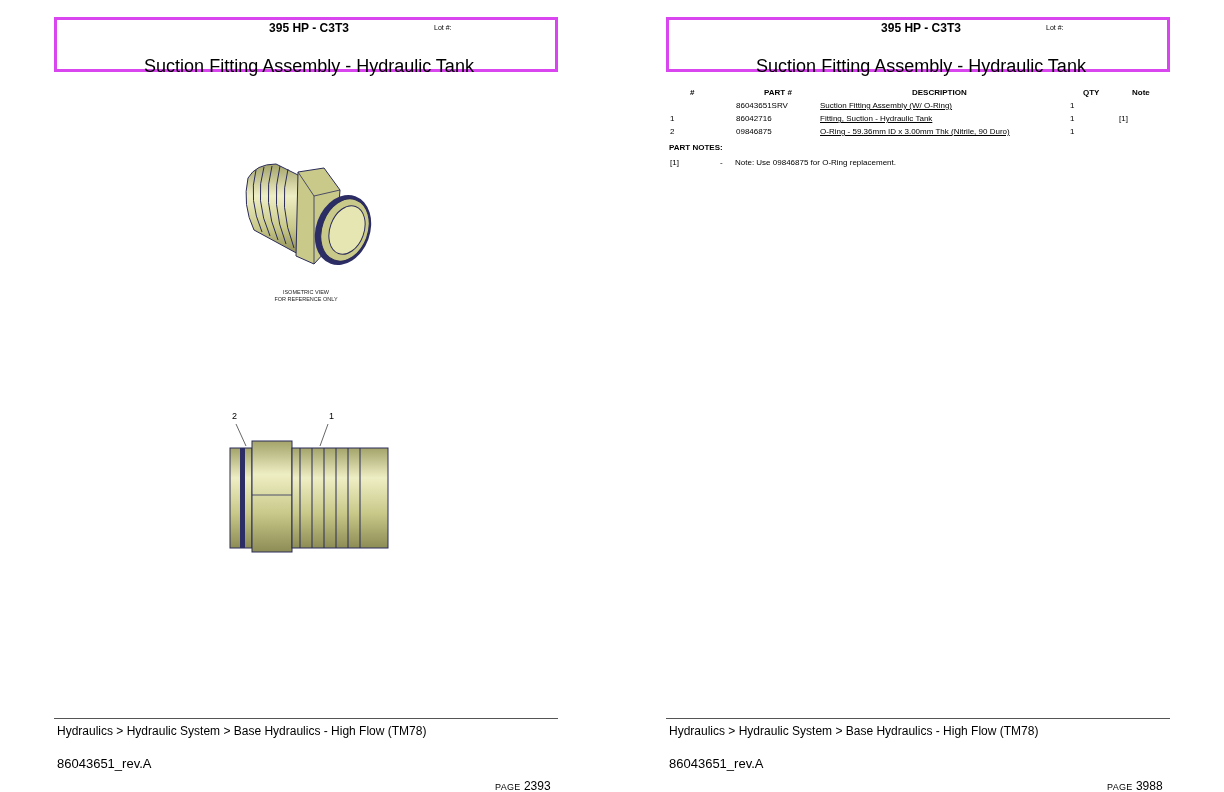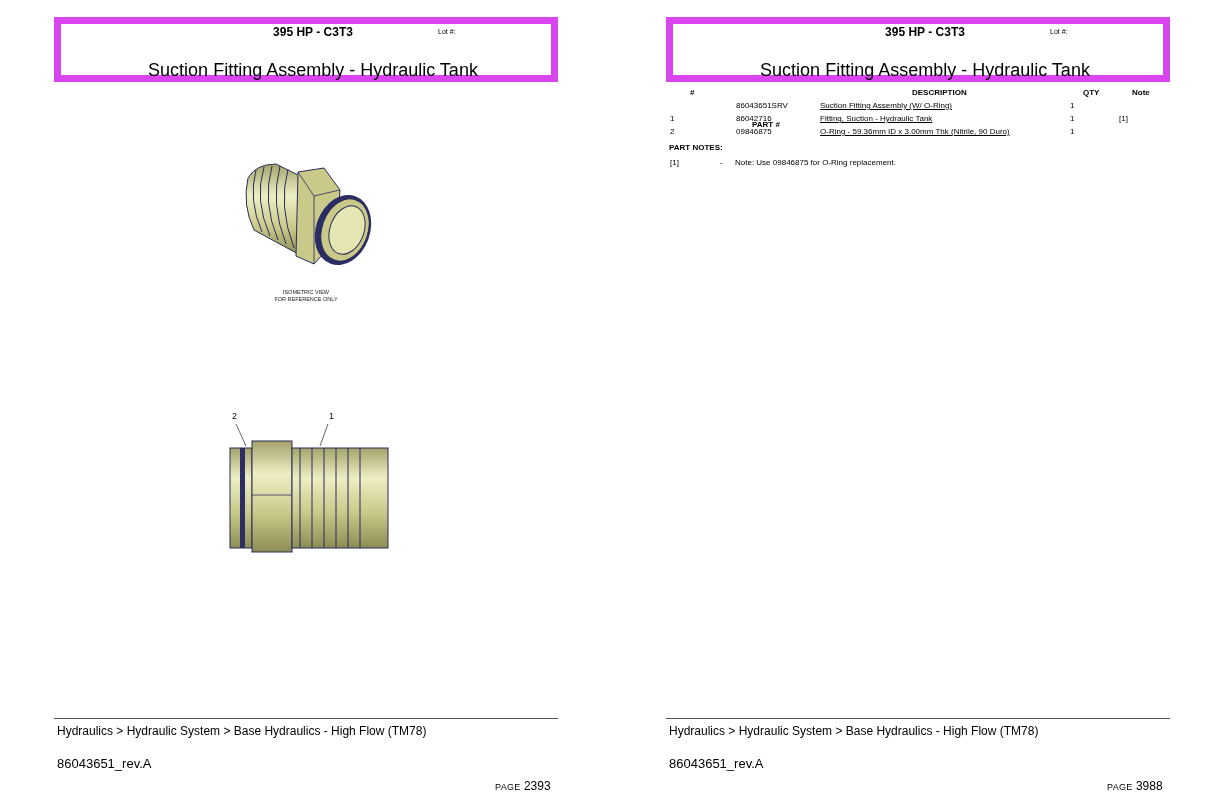--- a/index.html
+++ b/index.html
@@ -4,22 +4,22 @@
 <style>
   * { box-sizing: border-box; margin: 0; padding: 0; }
   html, body { width: 1224px; height: 792px; background: #ffffff; overflow: hidden; }
   body { position: relative; font-family: "Liberation Sans", sans-serif; color: #000; }
 
   .page { position: absolute; top: 0; width: 612px; height: 792px; }
   .page.left { left: 0; }
   .page.right { left: 612px; }
 
   .title-box {
-    position: absolute; top: 17px; left: 54px; width: 504px; height: 65px;
-    border: 7px solid #d946ef;
+    position: absolute; top: 17px; left: 54px; width: 504px; height: 55px;
+    border: 3px solid #d946ef;
   }
   .title-box .model {
     position: absolute; top: 1px; left: 0; width: 504px; text-align: center;
     font-size: 12px; font-weight: bold;
   }
   .title-box .lot {
     position: absolute; top: 4px; left: 377px; font-size: 7px;
   }
   .title-box .main-title {
     position: absolute; top: 36px; left: 0; width: 504px; text-align: center;
@@ -44,21 +44,21 @@
   .page-num .pg-word { font-size: 9px; letter-spacing: 0.3px; text-transform: uppercase; }
 
   
   .parts-table { position: absolute; top: 88px; left: 56px; width: 505px; font-size: 8px; }
   .pt-row { position: relative; height: 13px; }
   .pt-cell { position: absolute; top: 0; white-space: nowrap; }
   .pt-head { font-weight: bold; }
   .c-num { left: 2px; }
   .c-num-h { left: 22px; }
   .c-part { left: 68px; }
-  .c-part-h { left: 84px; margin-top: 32px; }
+  .c-part-h { left: 96px; }
   .c-desc { left: 152px; text-decoration: underline; }
   .c-desc-h { left: 244px; }
   .c-qty { left: 402px; }
   .c-qty-h { left: 415px; }
   .c-note { left: 451px; }
   .c-note-h { left: 464px; }
 
   .notes-title { position: absolute; top: 143px; left: 57px; font-size: 8px; font-weight: bold; }
   .note-row { position: absolute; top: 158px; left: 58px; font-size: 8px; width: 480px; }
   .note-row span { position: absolute; top: 0; white-space: nowrap; }

